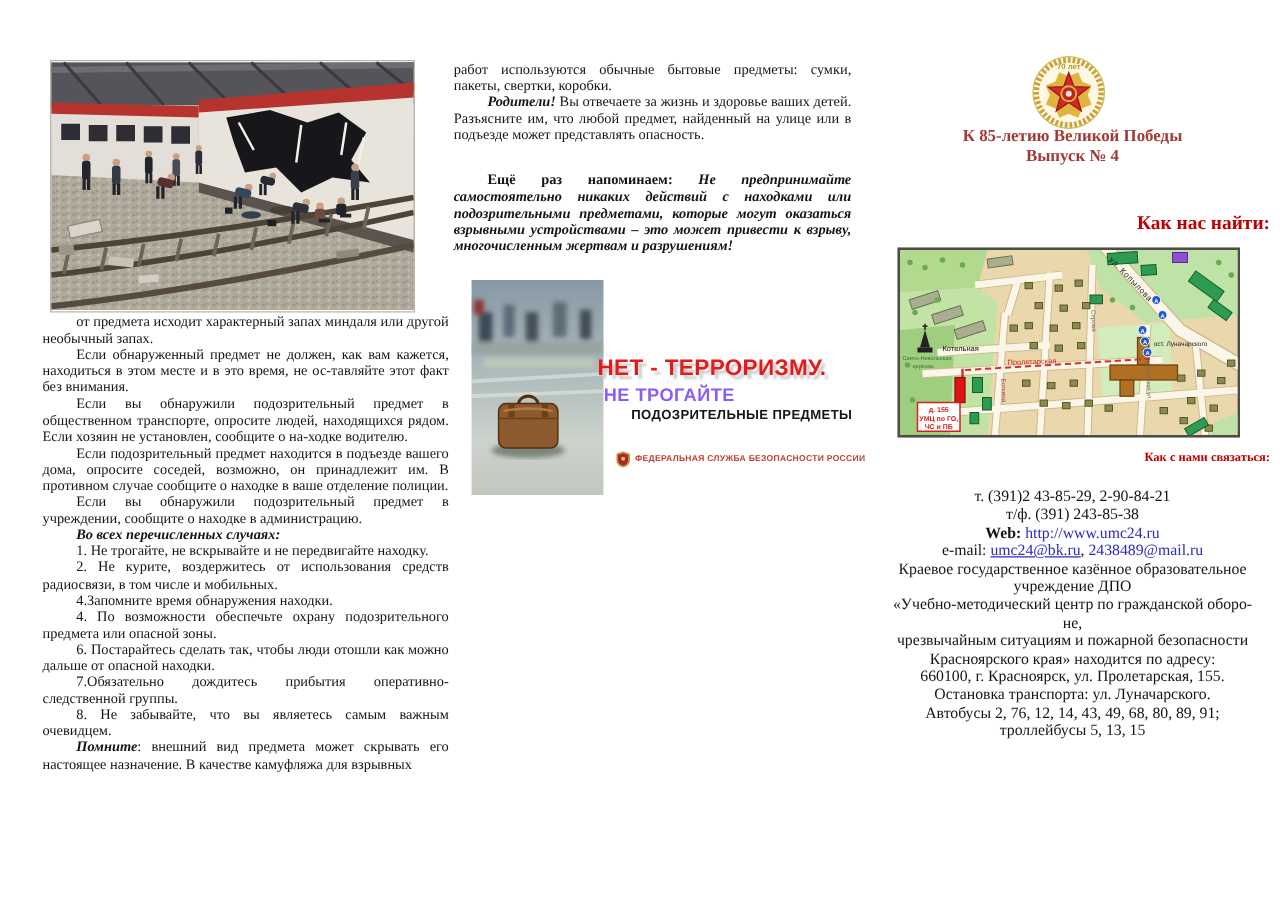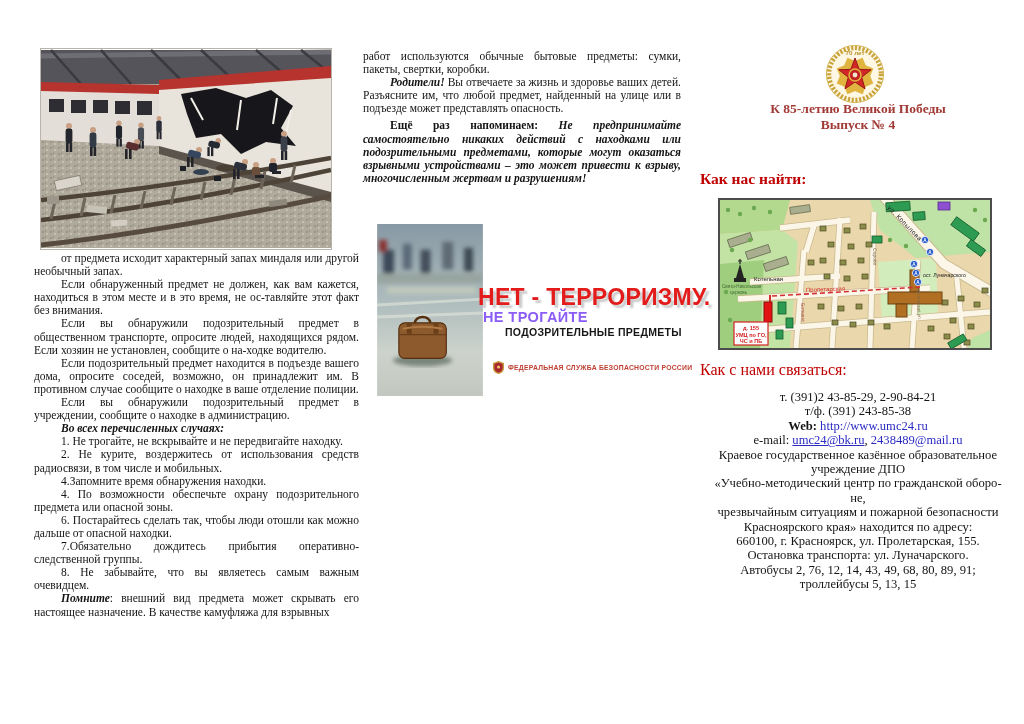--- a/index.html
+++ b/index.html
@@ -1,43 +1,43 @@
 <!DOCTYPE html>
 <html><head>
 <meta charset="utf-8">
 <style>
   html,body{margin:0;padding:0;background:#e9e9e9}
   #page{position:relative;width:1024px;height:724px;background:#ffffff;margin:0 auto;
         font-family:"Liberation Serif",serif;color:#141414;overflow:hidden}
   .abs{position:absolute}
   .txtcol p{margin:0;text-indent:27px;text-align:justify;font-size:11.5px;line-height:13.1px}
   .txtcol p.noind{text-indent:0}
-  .txtcol p.gap{margin-top:4px}
+  .txtcol p.gap{margin-top:23px}
   .bi{font-weight:bold;font-style:italic}
   .b{font-weight:bold}
 
   #photo-frame{left:40px;top:48px;width:290px;height:200px;border:1px solid #b9b4ab;box-sizing:content-box}
   #photo-frame svg{display:block}
 
   
   #poster{left:375px;top:222px;width:292px;height:190px;font-family:"Liberation Sans",sans-serif}
-  #poster-title{left:103px;top:62px;font-size:23px;font-weight:bold;color:#e31b1b;white-space:nowrap;
+  #poster-title{left:103px;top:62px;font-size:18px;font-weight:bold;color:#e31b1b;white-space:nowrap;
                 text-shadow:3px 3px 2px #c9c9c9;letter-spacing:.3px}
   #poster-sub1{left:108px;top:87px;font-size:14.5px;font-weight:800;color:#8b5cf6;letter-spacing:.4px;white-space:nowrap}
   #poster-sub2{left:130px;top:104px;font-size:10.5px;font-weight:bold;color:#161616;letter-spacing:.3px;white-space:nowrap}
   #poster-agency{left:118px;top:139px;display:flex;align-items:center;gap:4px}
   #poster-agency span{font-size:6.8px;font-weight:bold;color:#c04133;letter-spacing:.25px;white-space:nowrap}
 
   
   #emblem{left:824px;top:44px;width:62px;height:60px}
   #issue-title{left:700px;top:101px;width:316px;text-align:center;font-weight:bold;
                font-size:13.5px;line-height:16px;color:#a23a36}
-  #find-us{left:700px;top:170px;width:316px;text-align:left;font-weight:bold;font-size:15.5px;color:#c00000}
+  #find-us{left:700px;top:170px;width:316px;text-align:right;font-weight:bold;font-size:15.5px;color:#c00000}
   #map-box{left:718px;top:198px;width:274px;height:152px;border:2px solid #4c4c4c;box-sizing:border-box;background:#ead7ab}
-  #contact-header{left:700px;top:361px;width:316px;text-align:left;font-weight:normal;font-size:16px;color:#c00000}
+  #contact-header{left:700px;top:361px;width:316px;text-align:right;font-weight:bold;font-size:10px;color:#c00000}
   #contacts{left:690px;top:390px;width:336px;text-align:center;font-size:12.6px;line-height:14.4px}
   #contacts .line{white-space:nowrap}
   a.lnk{color:#2b2bc4;text-decoration:none;cursor:pointer}
   a.lnk.u{text-decoration:underline}
 
   svg text{font-family:"Liberation Sans",sans-serif}
 </style>
 </head>
 <body>
 

